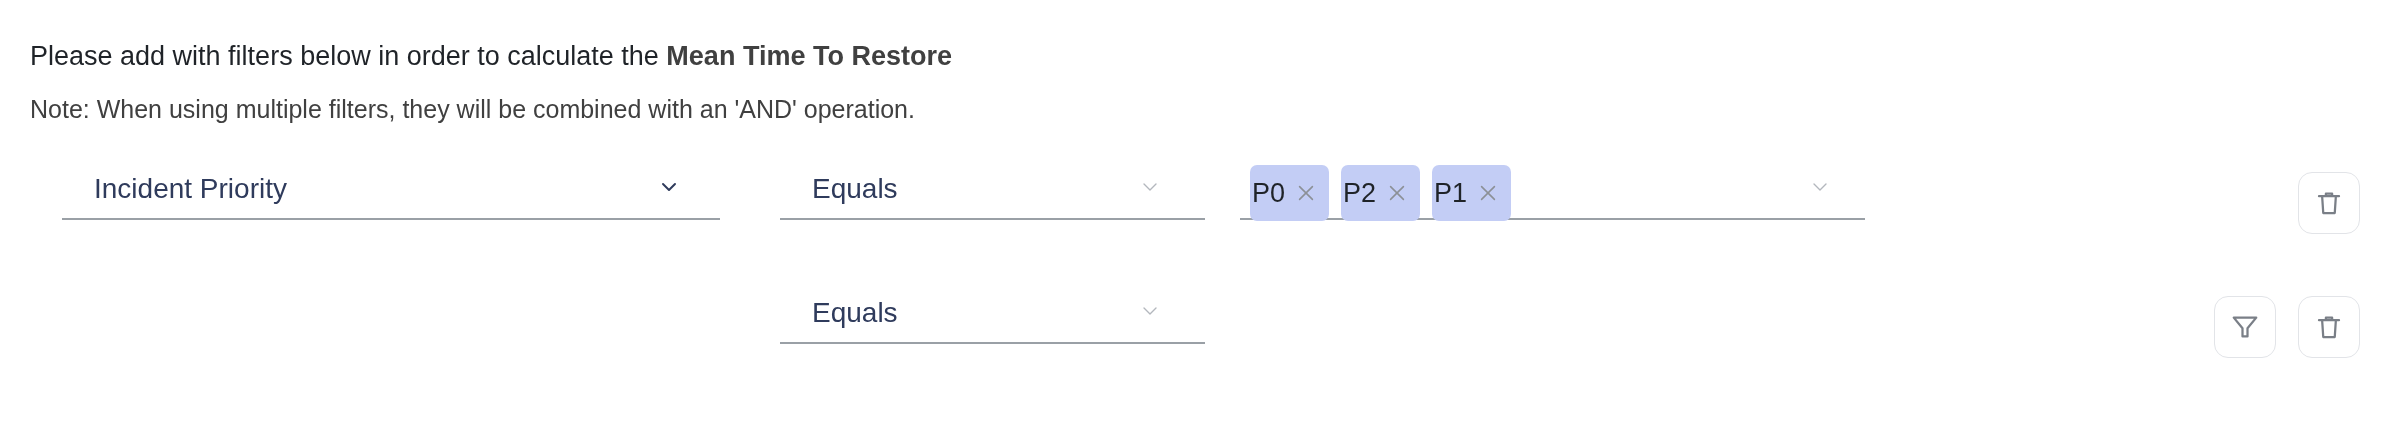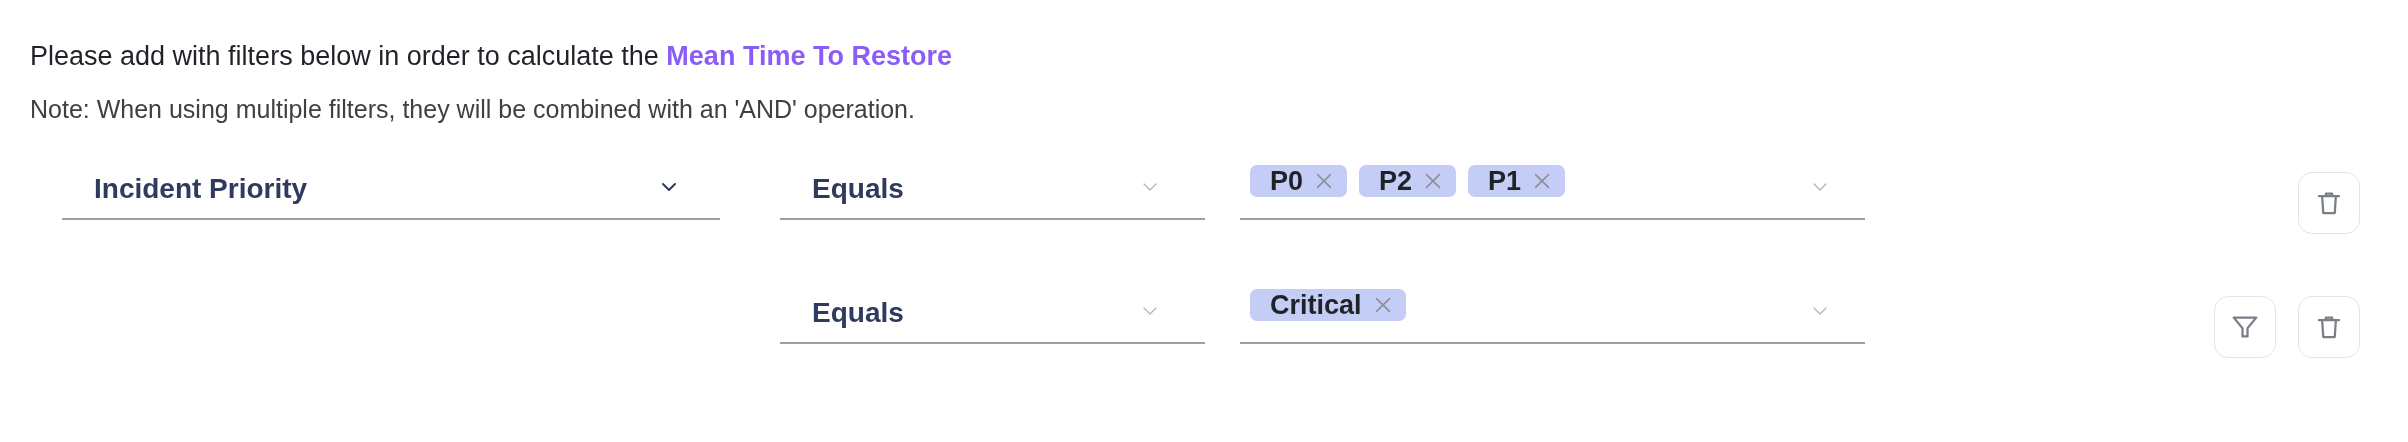--- a/index.html
+++ b/index.html
@@ -8,30 +8,30 @@
     font-family:"Liberation Sans","DejaVu Sans",sans-serif;
     -webkit-font-smoothing:antialiased;overflow:hidden;
   }
   .panel{position:relative;width:2408px;height:442px;}
 
   .headline{
     position:absolute;left:30px;top:40px;
     font-size:27px;line-height:32px;color:#1f2328;
     white-space:nowrap;
   }
-  .headline .metric{font-weight:700;color:#8b5cf6;}
+  .headline .metric{font-weight:700;color:#404040;}
 
   .note{
     position:absolute;left:30px;top:94px;
     font-size:25px;line-height:30px;color:#404040;
     white-space:nowrap;
   }
 
   .rows{position:absolute;left:0;top:158px;width:2408px;}
-  .filter-row{position:relative;height:124px;font-weight:bold;}
+  .filter-row{position:relative;height:124px;}
 
   
   .select{
     position:absolute;height:62px;
     border-bottom:2px solid #9aa0a6;
     box-sizing:border-box;
   }
   .select .sel-text{
     position:absolute;left:32px;top:12px;
     font-size:28px;line-height:38px;color:#2f3b5c;
@@ -50,21 +50,21 @@
   .val-select .chev{right:32px;}
 
   
   .chips{
     position:absolute;left:10px;top:7px;
     display:flex;align-items:center;gap:12px;
   }
   .chip{
     display:flex;align-items:center;gap:10px;
     background:#c3cdf5;border-radius:7px;
-    height:32px;padding:0 12px 0 20px;
+    height:56px;padding:0 12px 0 2px;
     box-sizing:border-box;
   }
   .chip-label{
     font-size:27px;line-height:44px;color:#1f2328;white-space:nowrap;
   }
   .chip-x{
     width:22px;height:22px;display:block;flex:none;
   }
   .chip-x svg{display:block;width:22px;height:22px;}
 
@@ -155,37 +155,20 @@
       </div>
       <div class="filter-row">
         <div class="select op-select">
           <span class="sel-text">Equals</span>
           <span class="chev">
             <svg viewBox="0 0 24 24" width="26" height="18" fill="none" stroke="#b3b7bd" stroke-width="1.8" stroke-linecap="round" stroke-linejoin="round">
               <path d="M4 8 L12 16 L20 8"></path>
             </svg>
           </span>
         </div>
-        <div class="select val-select">
-          <div class="chips">
-            <span class="chip">
-              <span class="chip-label">Critical</span>
-              <span class="chip-x">
-                <svg viewBox="0 0 24 24" width="22" height="22" fill="none" stroke="#8c9096" stroke-width="1.7" stroke-linecap="round" stroke-linejoin="round">
-                  <path d="M5 5 L19 19 M19 5 L5 19"></path>
-                </svg>
-              </span>
-            </span>
-          </div>
-          <span class="chev">
-            <svg viewBox="0 0 24 24" width="26" height="18" fill="none" stroke="#b3b7bd" stroke-width="1.8" stroke-linecap="round" stroke-linejoin="round">
-              <path d="M4 8 L12 16 L20 8"></path>
-            </svg>
-          </span>
-        </div>
         <div class="actions" style="right: 48px;">
           <div class="icon-btn">
             <span style="display: block;">
               <svg viewBox="0 0 24 24" width="30" height="30" fill="none" stroke="#7a7f87" stroke-width="1.8" stroke-linecap="round" stroke-linejoin="round">
                 <path d="M3 4.5 H21 L14 13 V19.5 H10 V13 Z"></path>
               </svg>
             </span>
           </div>
           <div class="icon-btn">
             <span style="display: block;">

